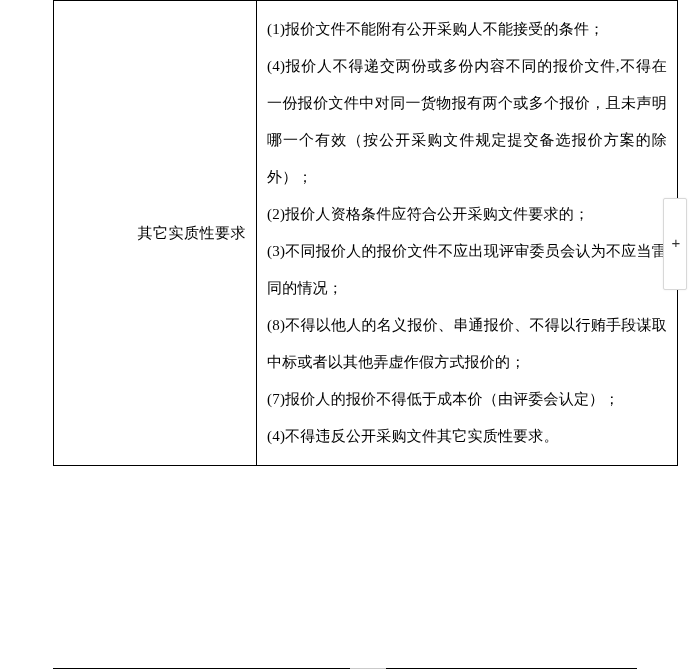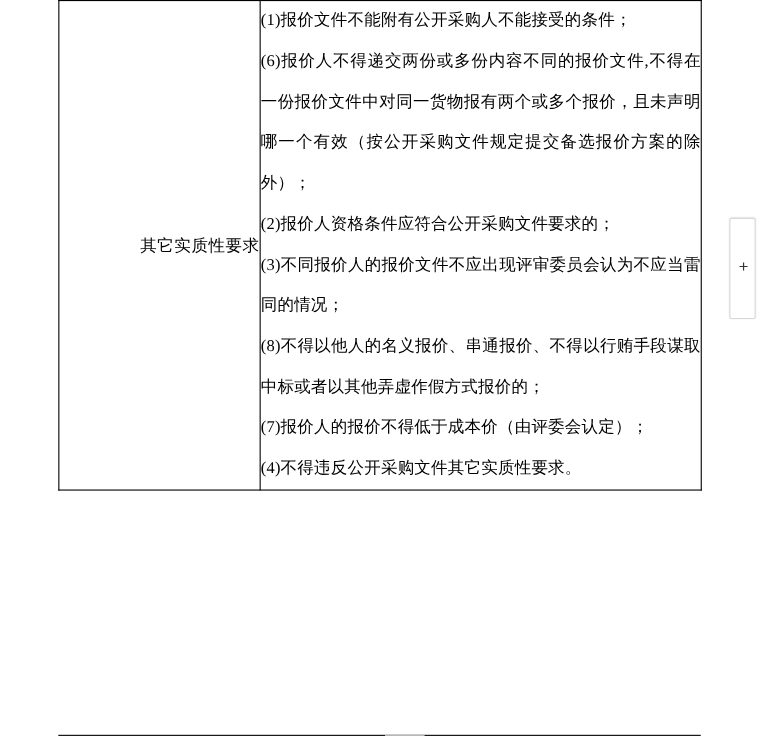--- a/index.html
+++ b/index.html
@@ -23,21 +23,21 @@
     position: absolute;
     left: 53px;
     top: 0px;
     width: 584px;
     border-collapse: collapse;
     table-layout: fixed;
   }
   .doc-table td {
     border: 1px solid #000000;
     vertical-align: middle;
-    padding: 0;
+    padding: 10px;
   }
   .label-cell {
     width: 182px;
     text-align: right;
     font-size: 15px;
     color: #000000;
     letter-spacing: 0.5px;
   }
   .content-cell {
     width: 400px;
@@ -99,21 +99,21 @@
 <div class="page">
 
   <table class="doc-table">
     <tbody>
       <tr>
         <td class="label-cell">
           <span>其它实质性要求</span>
         </td>
         <td class="content-cell">
           <p class="para">(1)报价文件不能附有公开采购人不能接受的条件；</p>
-          <p class="para">(6)报价人不得递交两份或多份内容不同的报价文件,不得在一份报价文件中对同一货物报有两个或多个报价，且未声明哪一个有效（按公开采购文件规定提交备选报价方案的除外）；</p>
+          <p class="para">(4)报价人不得递交两份或多份内容不同的报价文件,不得在一份报价文件中对同一货物报有两个或多个报价，且未声明哪一个有效（按公开采购文件规定提交备选报价方案的除外）；</p>
           <p class="para">(2)报价人资格条件应符合公开采购文件要求的；</p>
           <p class="para">(3)不同报价人的报价文件不应出现评审委员会认为不应当雷同的情况；</p>
           <p class="para">(8)不得以他人的名义报价、串通报价、不得以行贿手段谋取中标或者以其他弄虚作假方式报价的；</p>
           <p class="para">(7)报价人的报价不得低于成本价（由评委会认定）；</p>
           <p class="para">(4)不得违反公开采购文件其它实质性要求。</p>
         </td>
       </tr>
     </tbody>
   </table>
 

